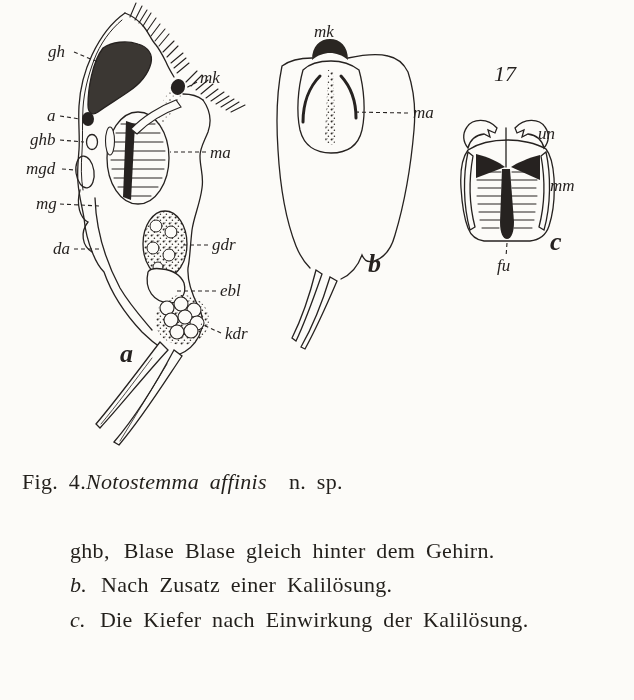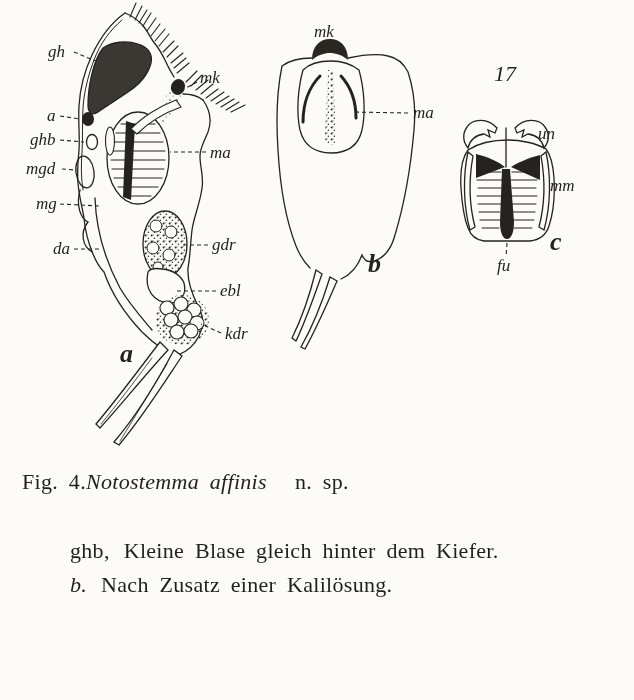--- a/index.html
+++ b/index.html
@@ -36,21 +36,21 @@
   .caption{position:absolute;left:0;top:0;width:634px;height:700px;pointer-events:none;}
   .cap-line{
     position:absolute;
     font-size:22px;
     letter-spacing:0.3px;
     word-spacing:5px;
     white-space:nowrap;
   }
   .cap-line1{left:22px;top:469px;}
   .cap-line1 .species{font-style:italic;margin-left:0;}
-  .cap-line1 .suffix{margin-left:28px;}
+  .cap-line1 .suffix{margin-left:22px;}
   .cap-item-0{left:72px;top:503px;}
   .cap-item-1{left:70px;top:538px;}
   .cap-item-2{left:70px;top:572px;text-align:center;}
   .cap-item-3{left:70px;top:607px;}
   .lead{margin-right:14px;}
   .lead.it{font-style:italic;}
 </style>
 </head>
 <body>
 
@@ -220,20 +220,23 @@
     <text class="anno" x="497" y="271">fu</text>
     <text class="panel-letter" x="550" y="250">c</text>
   </g>
 </svg>
 
   <div class="caption">
     <div class="cap-line cap-line1">
       <span class="prefix">Fig. 4.</span><span class="species">Notostemma affinis</span><span class="suffix">n. sp.</span>
     </div>
     <div class="cap-line cap-item-1">
-      <span class="lead">ghb,</span><span>Kleine Blase gleich hinter dem Kiefer.</span>
+      <span class="lead">ghb,</span><span>Blase Blase gleich hinter dem Gehirn.</span>
     </div>
     <div class="cap-line cap-item-2">
       <span class="lead it">b.</span><span>Nach Zusatz einer Kalilösung.</span>
     </div>
+    <div class="cap-line cap-item-3">
+      <span class="lead it">c.</span><span>Die Kiefer nach Einwirkung der Kalilösung.</span>
+    </div>
   </div>
 
 </div>
 
 </body></html>

